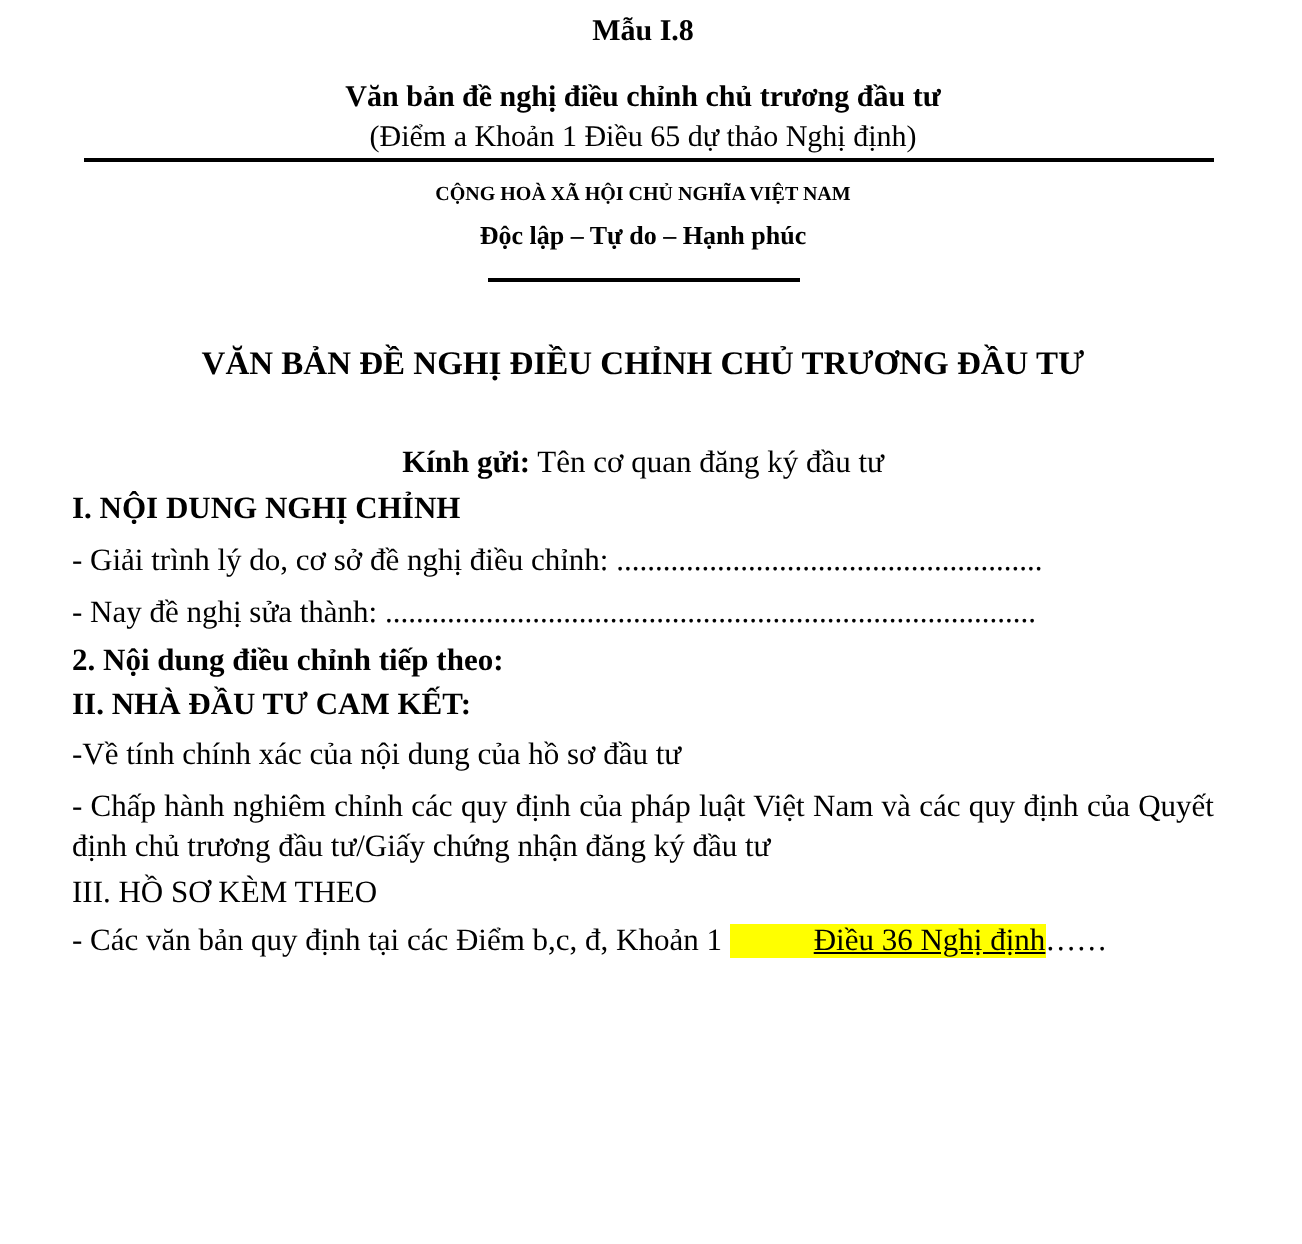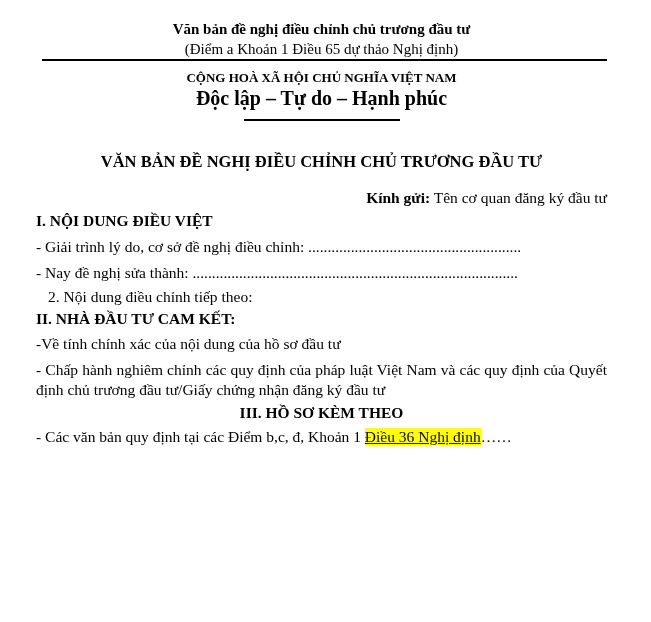--- a/index.html
+++ b/index.html
@@ -37,41 +37,40 @@
   .form-ref {
     font-size: 15px;
   }
   .rule-full {
     border: none;
     border-top: 2px solid #000000;
     margin: 0 0 0 6px;
   }
   .nat1 {
     font-weight: bold;
-    font-size: 13px;
+    font-size: 10px;
     margin-top: 7px;
   }
   .nat2 {
     font-weight: bold;
-    font-size: 20px;
+    font-size: 13px;
   }
   .rule-short {
     border: none;
     border-top: 2px solid #000000;
     width: 156px;
     margin: 11px auto 0 auto;
   }
   .doc-title {
     font-weight: bold;
     font-size: 16.5px;
     margin-top: 31px;
   }
   .salutation {
-    margin-top: 16px;
-    text-align: right;
+    margin-top: 30px;
   }
   .intro {
     margin: 28px 0 0 0;
     text-align: justify;
     text-indent: 48px;
     line-height: 20.5px;
   }
   .sec-heading {
     font-weight: bold;
     margin-top: 3px;
@@ -79,74 +78,74 @@
   .sub-heading {
     font-weight: bold;
     margin-top: 5px;
   }
   .field-line {
     margin-top: 6px;
     white-space: nowrap;
     overflow: hidden;
   }
   .sub-heading-2 {
-    font-weight: normal;
+    font-weight: bold;
     margin-top: 4px;
-    margin-left: 12px;
   }
   .sec-heading-2 {
     font-weight: bold;
     margin-top: 2px;
   }
   .commit-item {
     margin-top: 5px;
   }
   .commit-item.justify {
     margin-top: 6px;
     text-align: justify;
   }
   .sec-heading-3 {
-    font-weight: bold;
+    font-weight: normal;
     margin-top: 3px;
-    text-align: center;
   }
   .attach-line {
     margin-top: 4px;
   }
   .hl {
     background: #ffff00;
     text-decoration: underline;
+    padding-left: 42px;
   }
 </style>
 </head>
 <body>
 
 <div class="page">
 
+  <div class="center form-code">Mẫu I.8</div>
 
   <div class="center form-title">Văn bản đề nghị điều chỉnh chủ trương đầu tư</div>
 
   <div class="center form-ref">(Điểm a Khoản 1 Điều 65 dự thảo Nghị định)</div>
 
   <hr class="rule-full">
 
   <div class="center nat1">CỘNG HOÀ XÃ HỘI CHỦ NGHĨA VIỆT NAM</div>
 
   <div class="center nat2">Độc lập – Tự do – Hạnh phúc</div>
 
   <div class="rule-short"></div>
 
   <div class="center doc-title">VĂN BẢN ĐỀ NGHỊ ĐIỀU CHỈNH CHỦ TRƯƠNG ĐẦU TƯ</div>
 
   <div class="center salutation">
     <span class="b">Kính gửi:</span><span> Tên cơ quan đăng ký đầu tư</span>
   </div>
 
 
-  <div class="sec-heading">I. NỘI DUNG ĐIỀU VIỆT</div>
+  <div class="sec-heading">I. NỘI DUNG NGHỊ CHỈNH</div>
 
 
 
   <div class="field-line">- Giải trình lý do, cơ sở đề nghị điều chỉnh: .......................................................</div>
 
   <div class="field-line">- Nay đề nghị sửa thành: ....................................................................................</div>
 
   <div class="sub-heading-2">2. Nội dung điều chỉnh tiếp theo:</div>
 
   <div class="sec-heading-2">II. NHÀ ĐẦU TƯ CAM KẾT:</div>

